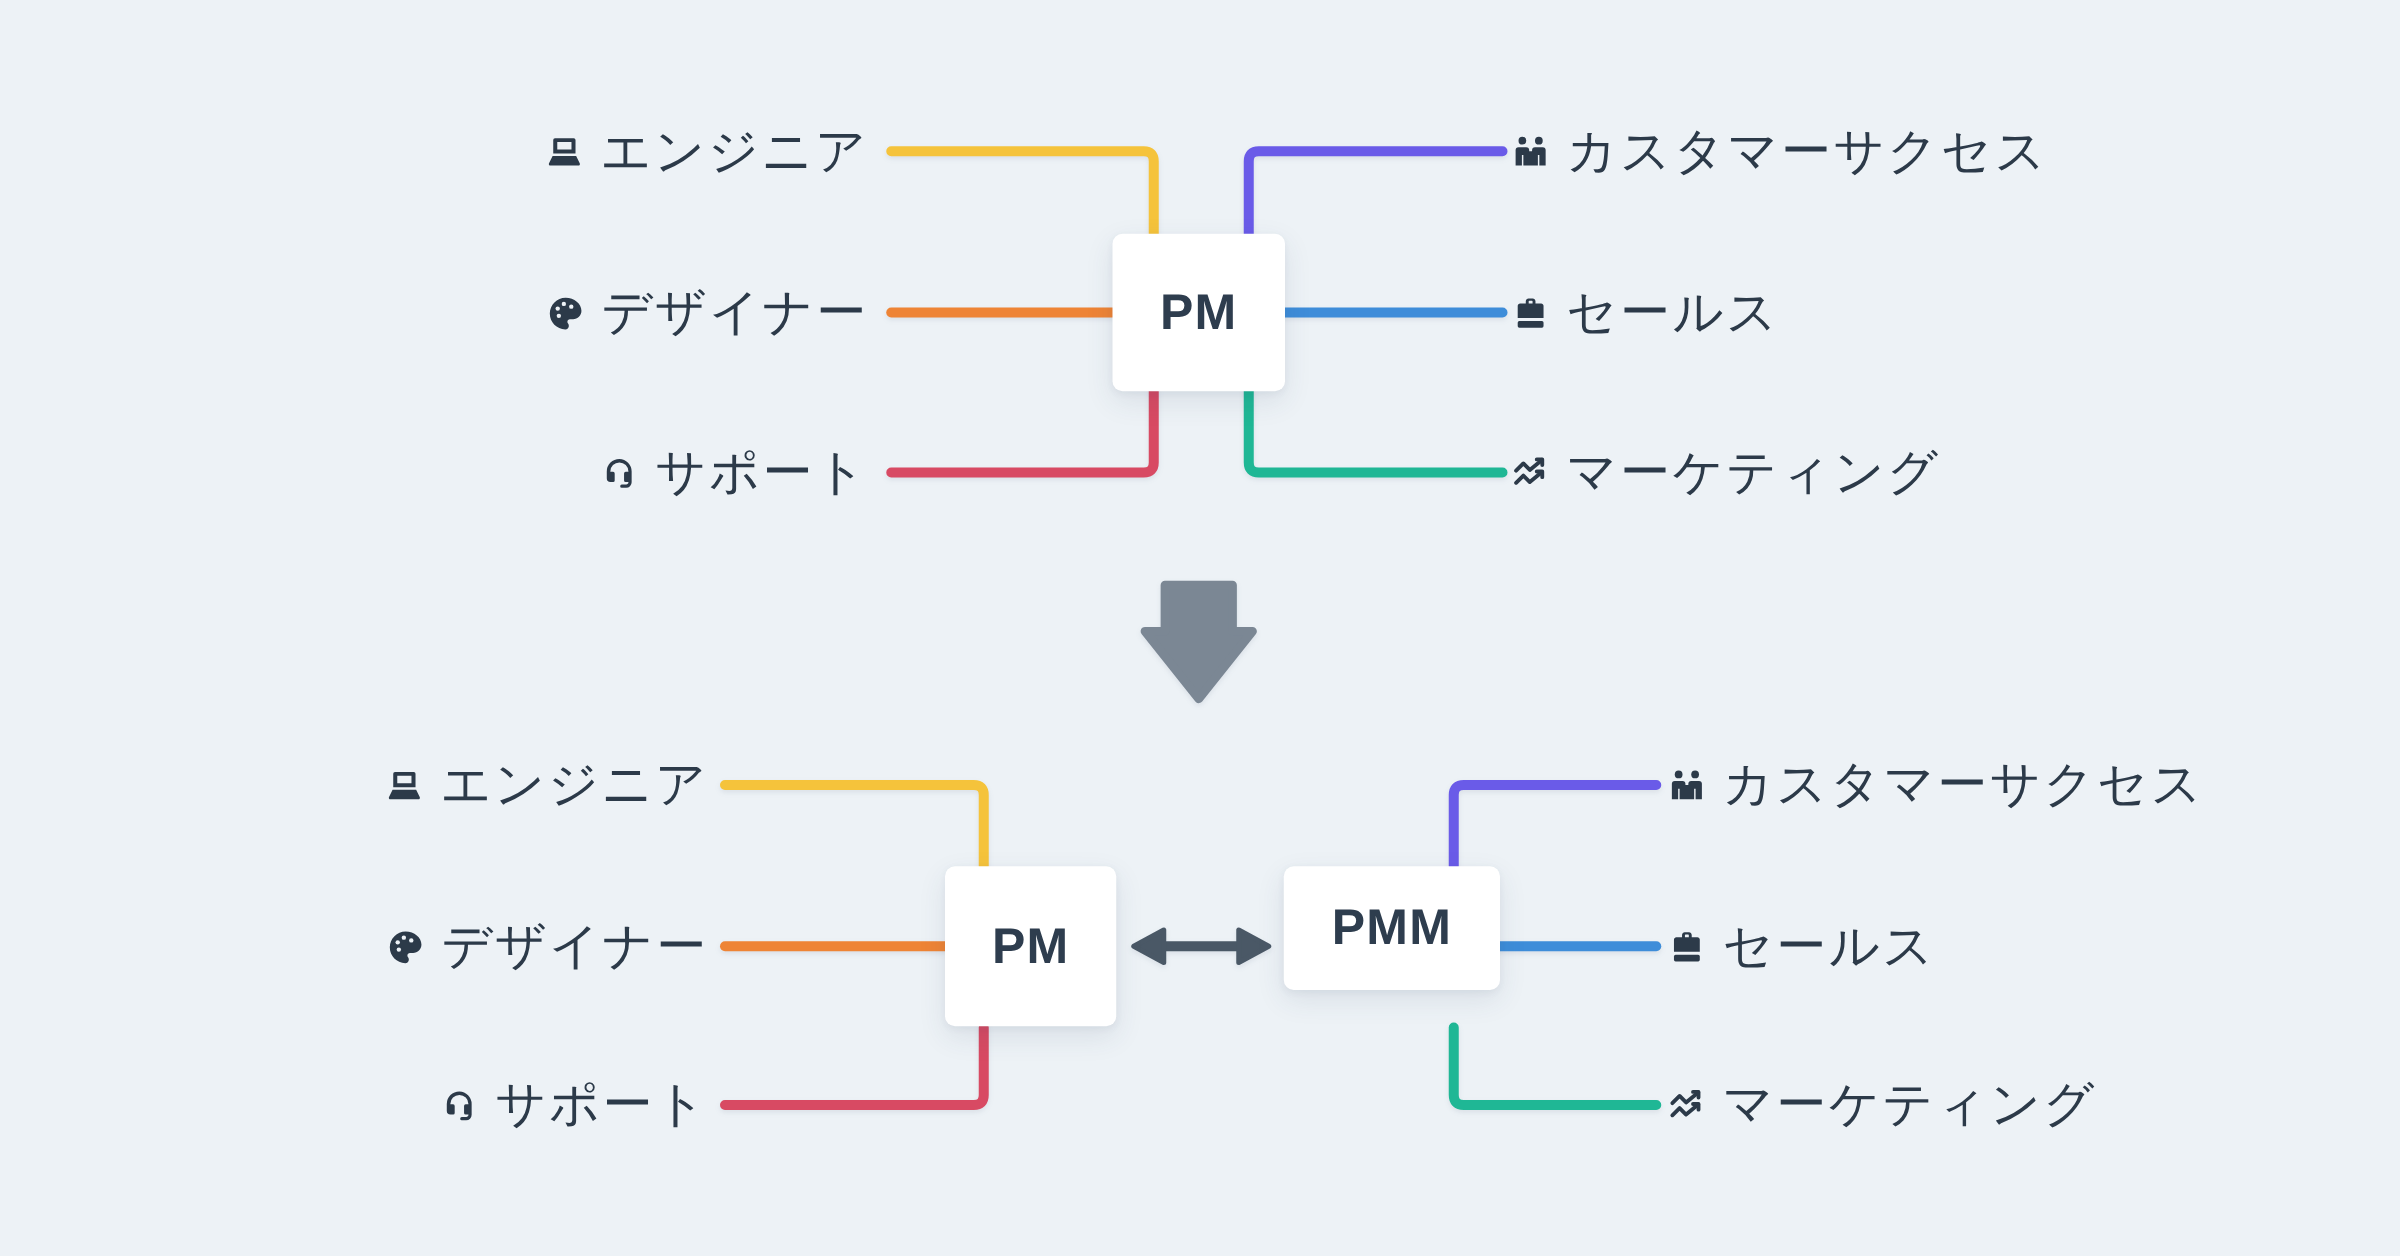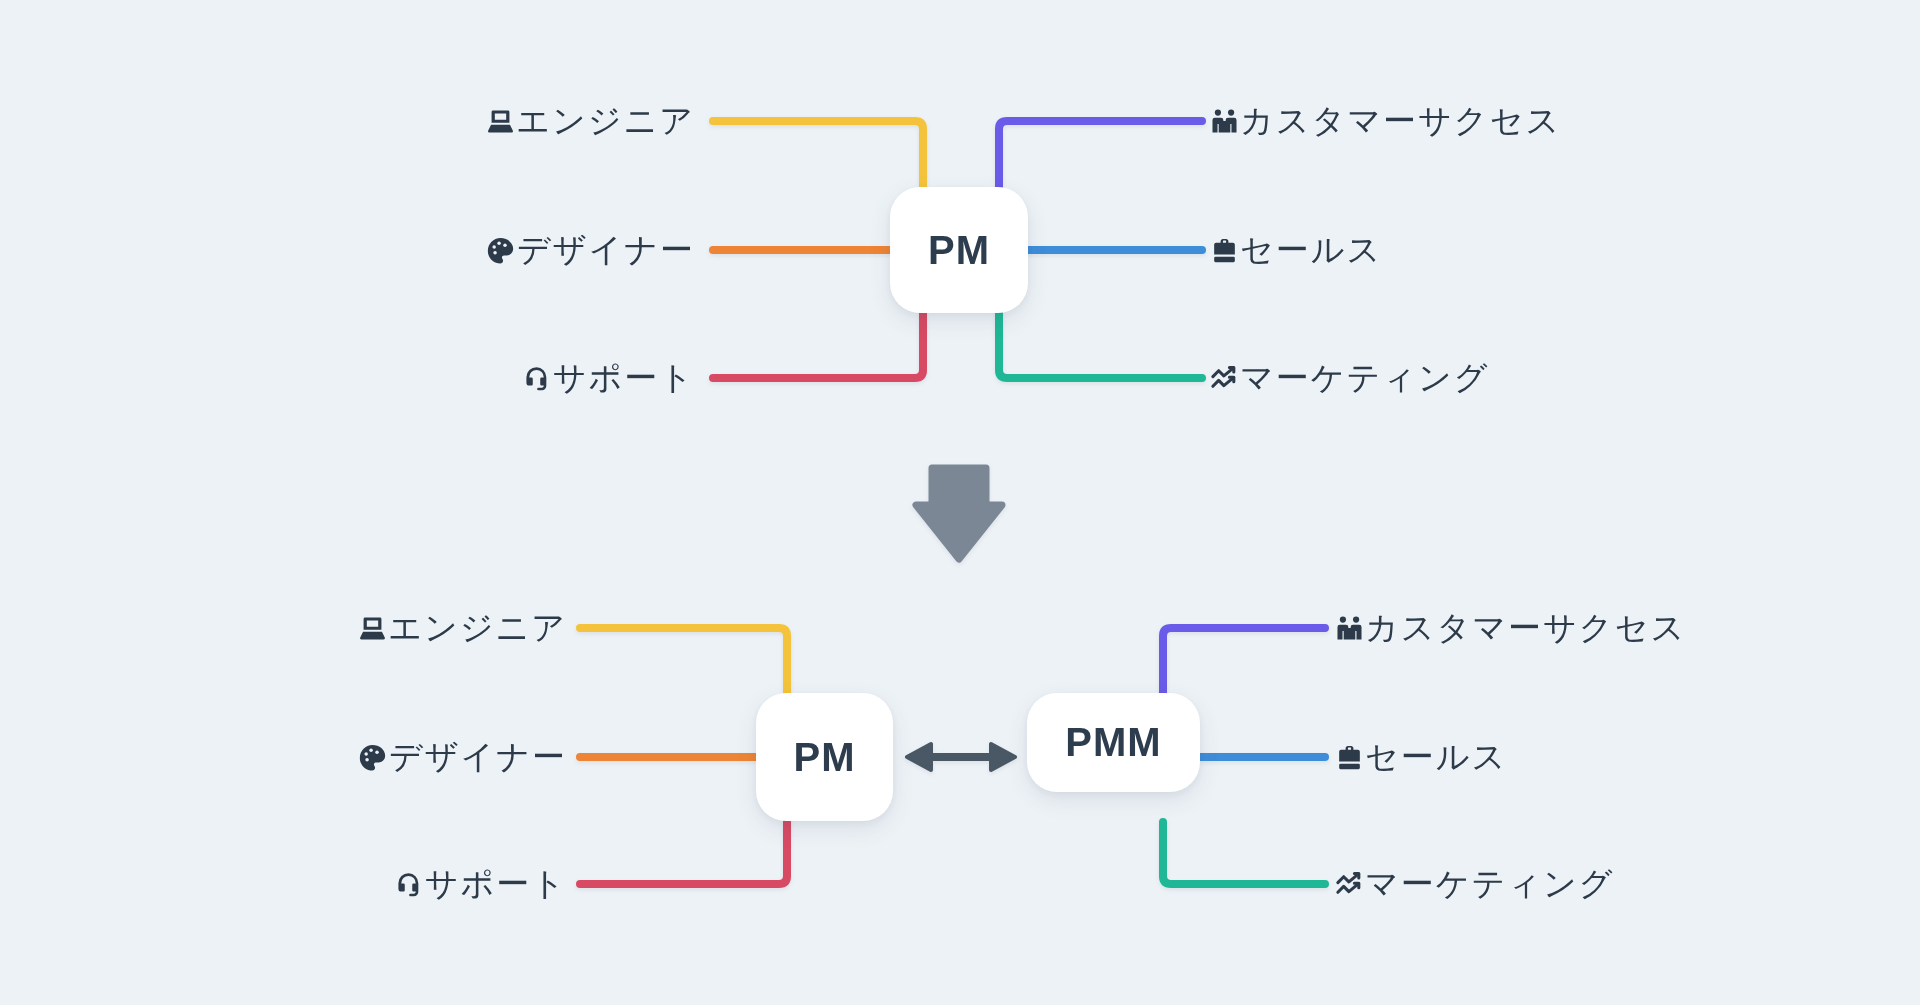--- a/index.html
+++ b/index.html
@@ -1,27 +1,27 @@
 <!DOCTYPE html>
 <html><head>
 <meta charset="utf-8">
 <style>
   html,body{margin:0;padding:0;}
   body{background:#EDF2F6;font-family:"Liberation Sans","DejaVu Sans",sans-serif;}
   .canvas{position:relative;width:1920px;height:1005px;background:#EDF2F6;overflow:hidden;}
   .lines{position:absolute;left:0;top:0;width:1920px;height:1005px;filter:drop-shadow(0 2px 2px rgba(60,80,110,0.10));}
   .node{
-    position:absolute;background:#FFFFFF;border-radius:30px;
+    position:absolute;background:#FFFFFF;border-radius:8px;
     display:flex;align-items:center;justify-content:center;
     font-size:40px;font-weight:600;color:#2E3D4E;letter-spacing:1px;
     box-shadow:0 8px 22px rgba(50,70,100,0.10), 0 2px 6px rgba(50,70,100,0.06);
   }
   .row{
-    position:absolute;height:48px;display:flex;align-items:center;
-    font-size:33px;font-weight:500;color:#2C3A49;letter-spacing:2px;white-space:nowrap;
+    position:absolute;height:48px;display:flex;align-items:center;gap:13px;
+    font-size:40px;font-weight:500;color:#2C3A49;letter-spacing:2px;white-space:nowrap;
   }
   .icon{width:32px;height:32px;display:flex;align-items:center;justify-content:center;flex:0 0 auto;}
   .icon svg{width:31px;height:31px;fill:currentColor;}
   .icon svg.strokeicon{fill:none;stroke:currentColor;stroke-width:2.4;stroke-linecap:round;stroke-linejoin:round;}
   .hole{fill:#EDF2F6;}
   .lbl{line-height:48px;}
 </style>
 </head>
 <body>
 

